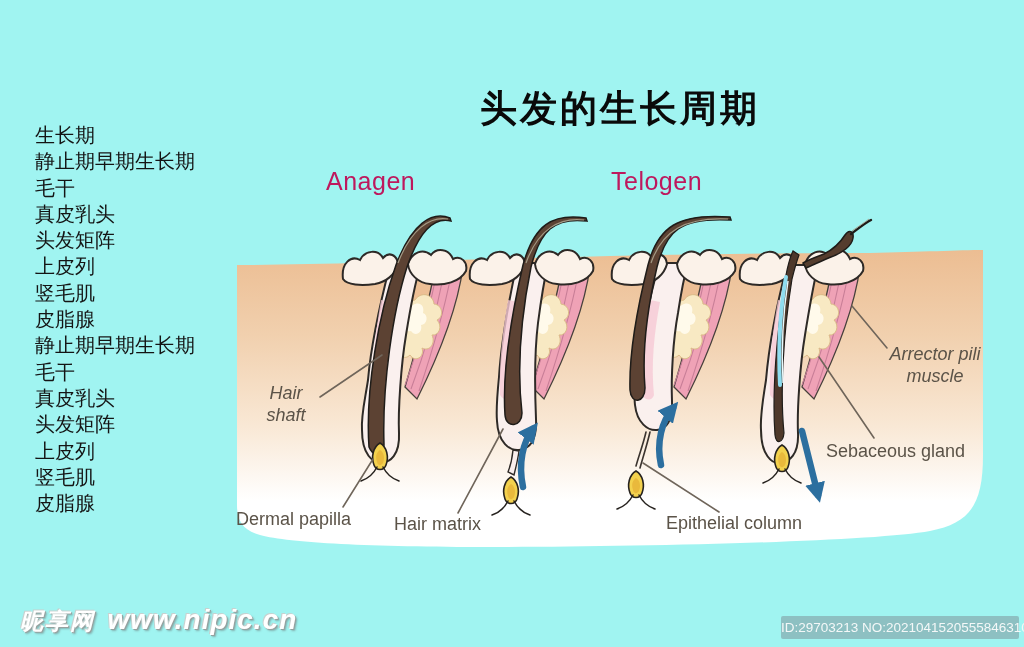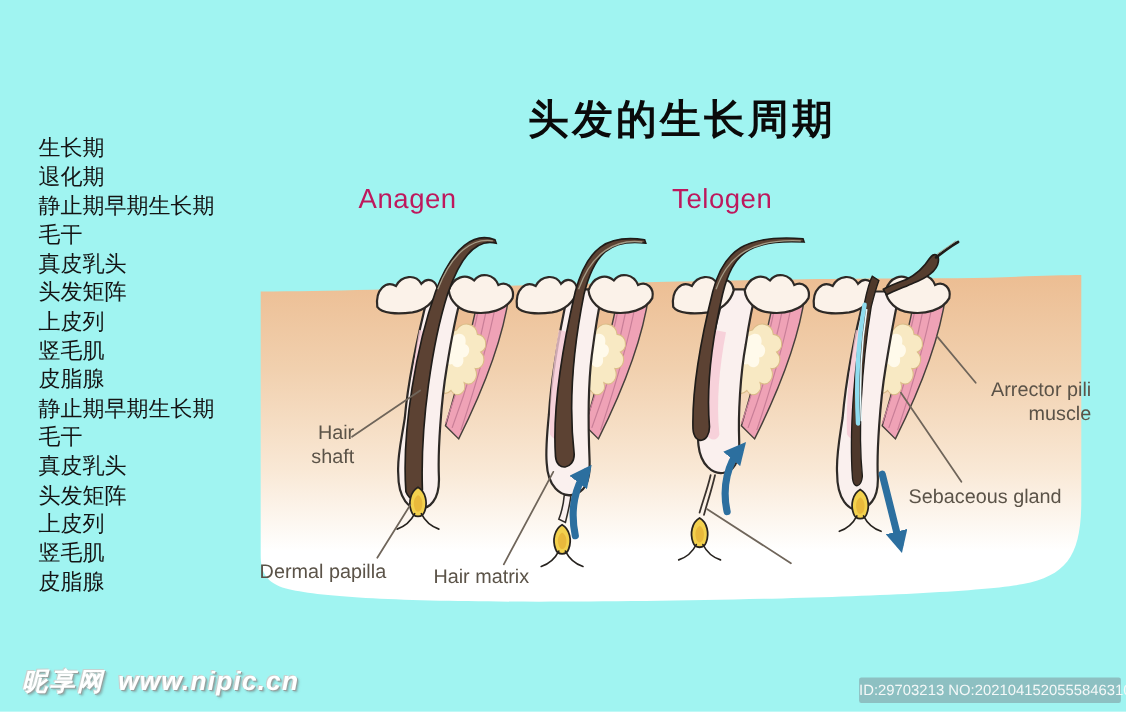--- a/index.html
+++ b/index.html
@@ -19,54 +19,53 @@
     font-size:20px;line-height:26.3px;color:#141414;white-space:nowrap;
   }
   .stage-label{
     position:absolute;top:167px;font-size:25px;color:#be185d;letter-spacing:.5px;
   }
   .lbl-anagen{left:326px;} .lbl-catagen{left:463px;}
   .lbl-telogen{left:611px;} .lbl-early{left:755px;}
   .ann{
     position:absolute;font-size:18px;color:#5B5348;white-space:nowrap;line-height:1.2;
   }
-  .ann.wrap{white-space:normal;text-align:right;}
+  .ann.wrap{white-space:normal;text-align:center;font-style:italic;}
   .ann-hair-shaft{left:250px;top:383px;width:72px;}
   .ann-dermal{left:236px;top:509px;}
   .ann-matrix{left:394px;top:514px;}
   .ann-epith{left:666px;top:513px;}
   .ann-arrector{left:878px;top:344px;width:114px;}
   .ann-sebaceous{left:826px;top:441px;}
   #diagram{position:absolute;left:230px;top:205px;}
   .watermark{
     position:absolute;left:20px;top:604px;
     font-style:italic;font-weight:bold;color:#ffffff;
     text-shadow:-1px -1px 0 #c7d2d0, 1px 1px 0 #96a19f, 2px 2px 2px rgba(110,125,125,.55);
     white-space:nowrap;
   }
   .watermark .site-name{font-size:23px;letter-spacing:2px;font-family:Liberation Serif, serif;}
-  .watermark .site-url{font-size:24px;margin-left:8px;letter-spacing:1px;margin-top:14px;}
+  .watermark .site-url{font-size:28px;margin-left:8px;letter-spacing:1px;margin-top:14px;}
   .id-badge{
     position:absolute;left:781px;top:616px;width:238px;height:23px;
     background:rgba(125,150,154,.55);border-radius:2px;
     color:#f4f8f8;font-size:13.5px;line-height:23px;text-align:center;
     white-space:nowrap;
   }
 </style>
 </head>
 <body>
 
 <div id="stage">
 
   <div class="title">头发的生长周期</div>
 
   <div class="cn-list">
 
   <div>生长期</div>
-      <div>退化期</div>
       <div>静止期早期生长期</div>
       <div>毛干</div>
       <div>真皮乳头</div>
       <div>头发矩阵</div>
       <div>上皮列</div>
       <div>竖毛肌</div>
       <div>皮脂腺</div>
       <div>静止期早期生长期</div>
       <div>毛干</div>
       <div>真皮乳头</div>
@@ -202,20 +201,21 @@
       <line x1="228" y1="308" x2="273" y2="224"></line>
       <line x1="489" y1="307" x2="413" y2="258"></line>
       <line x1="622" y1="101" x2="657" y2="143"></line>
       <line x1="589" y1="152" x2="644" y2="233"></line>
     </g>
   </svg>
 
   <div class="ann ann-hair-shaft wrap">Hair shaft</div>
   <div class="ann ann-dermal">Dermal papilla</div>
   <div class="ann ann-matrix">Hair matrix</div>
+  <div class="ann ann-epith">Epithelial column</div>
   <div class="ann ann-arrector wrap">Arrector pili muscle</div>
   <div class="ann ann-sebaceous">Sebaceous gland</div>
 
   <div class="watermark">
     <span class="site-name">昵享网</span>
     <span class="site-url">www.nipic.cn</span>
   </div>
   <div class="id-badge">ID:29703213 NO:20210415205558463107</div>
 
 </div>

